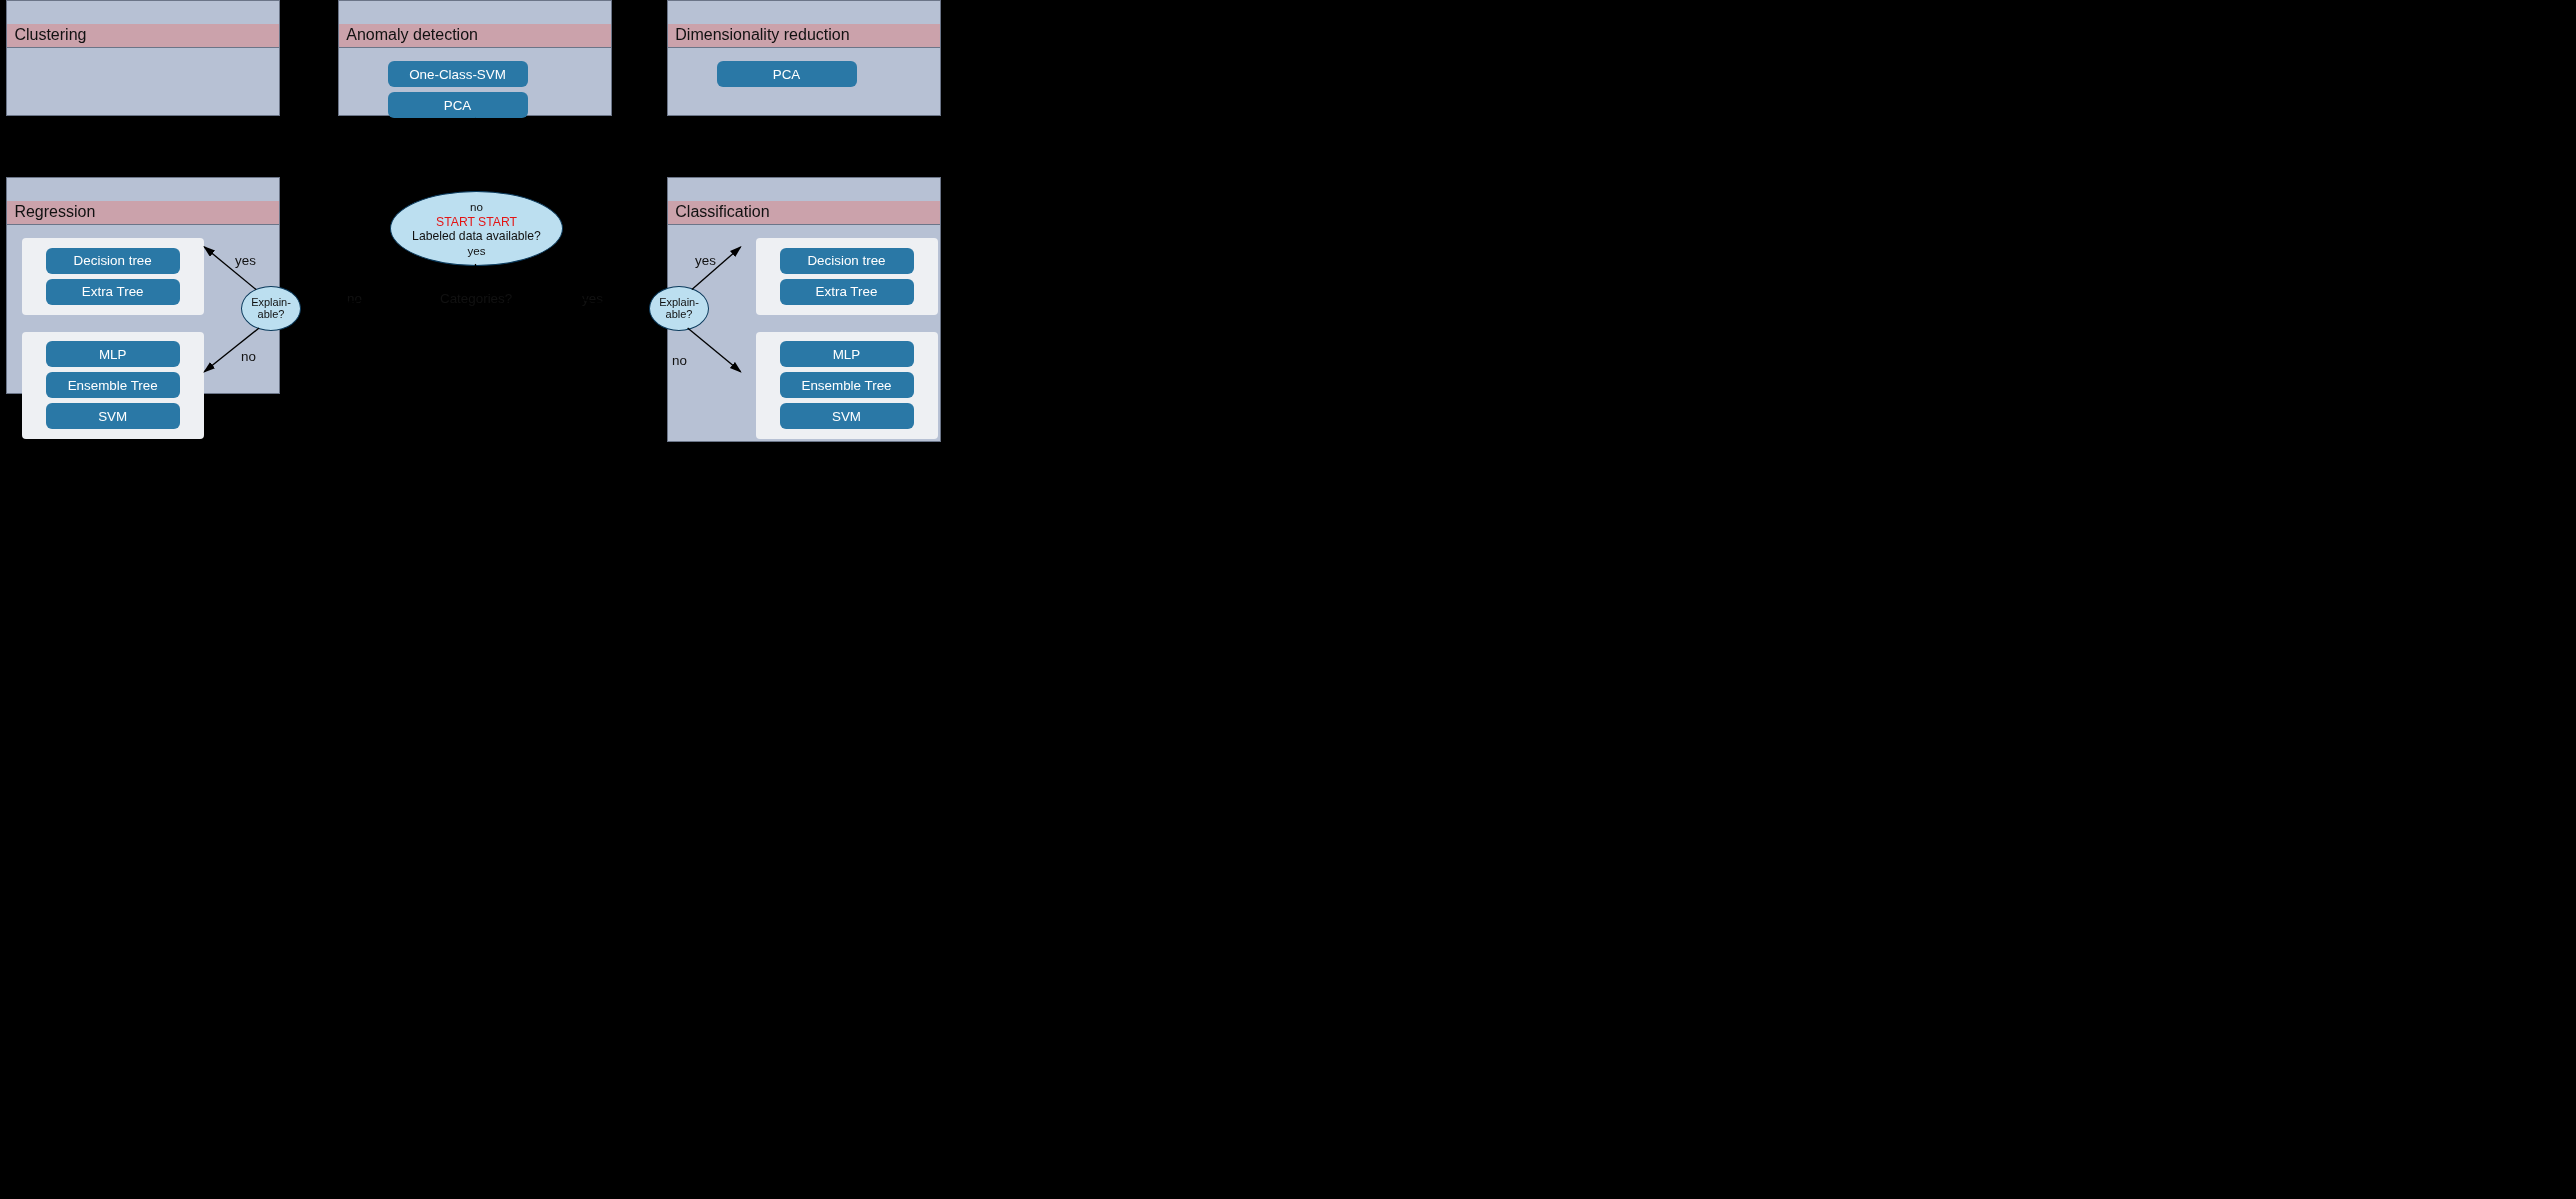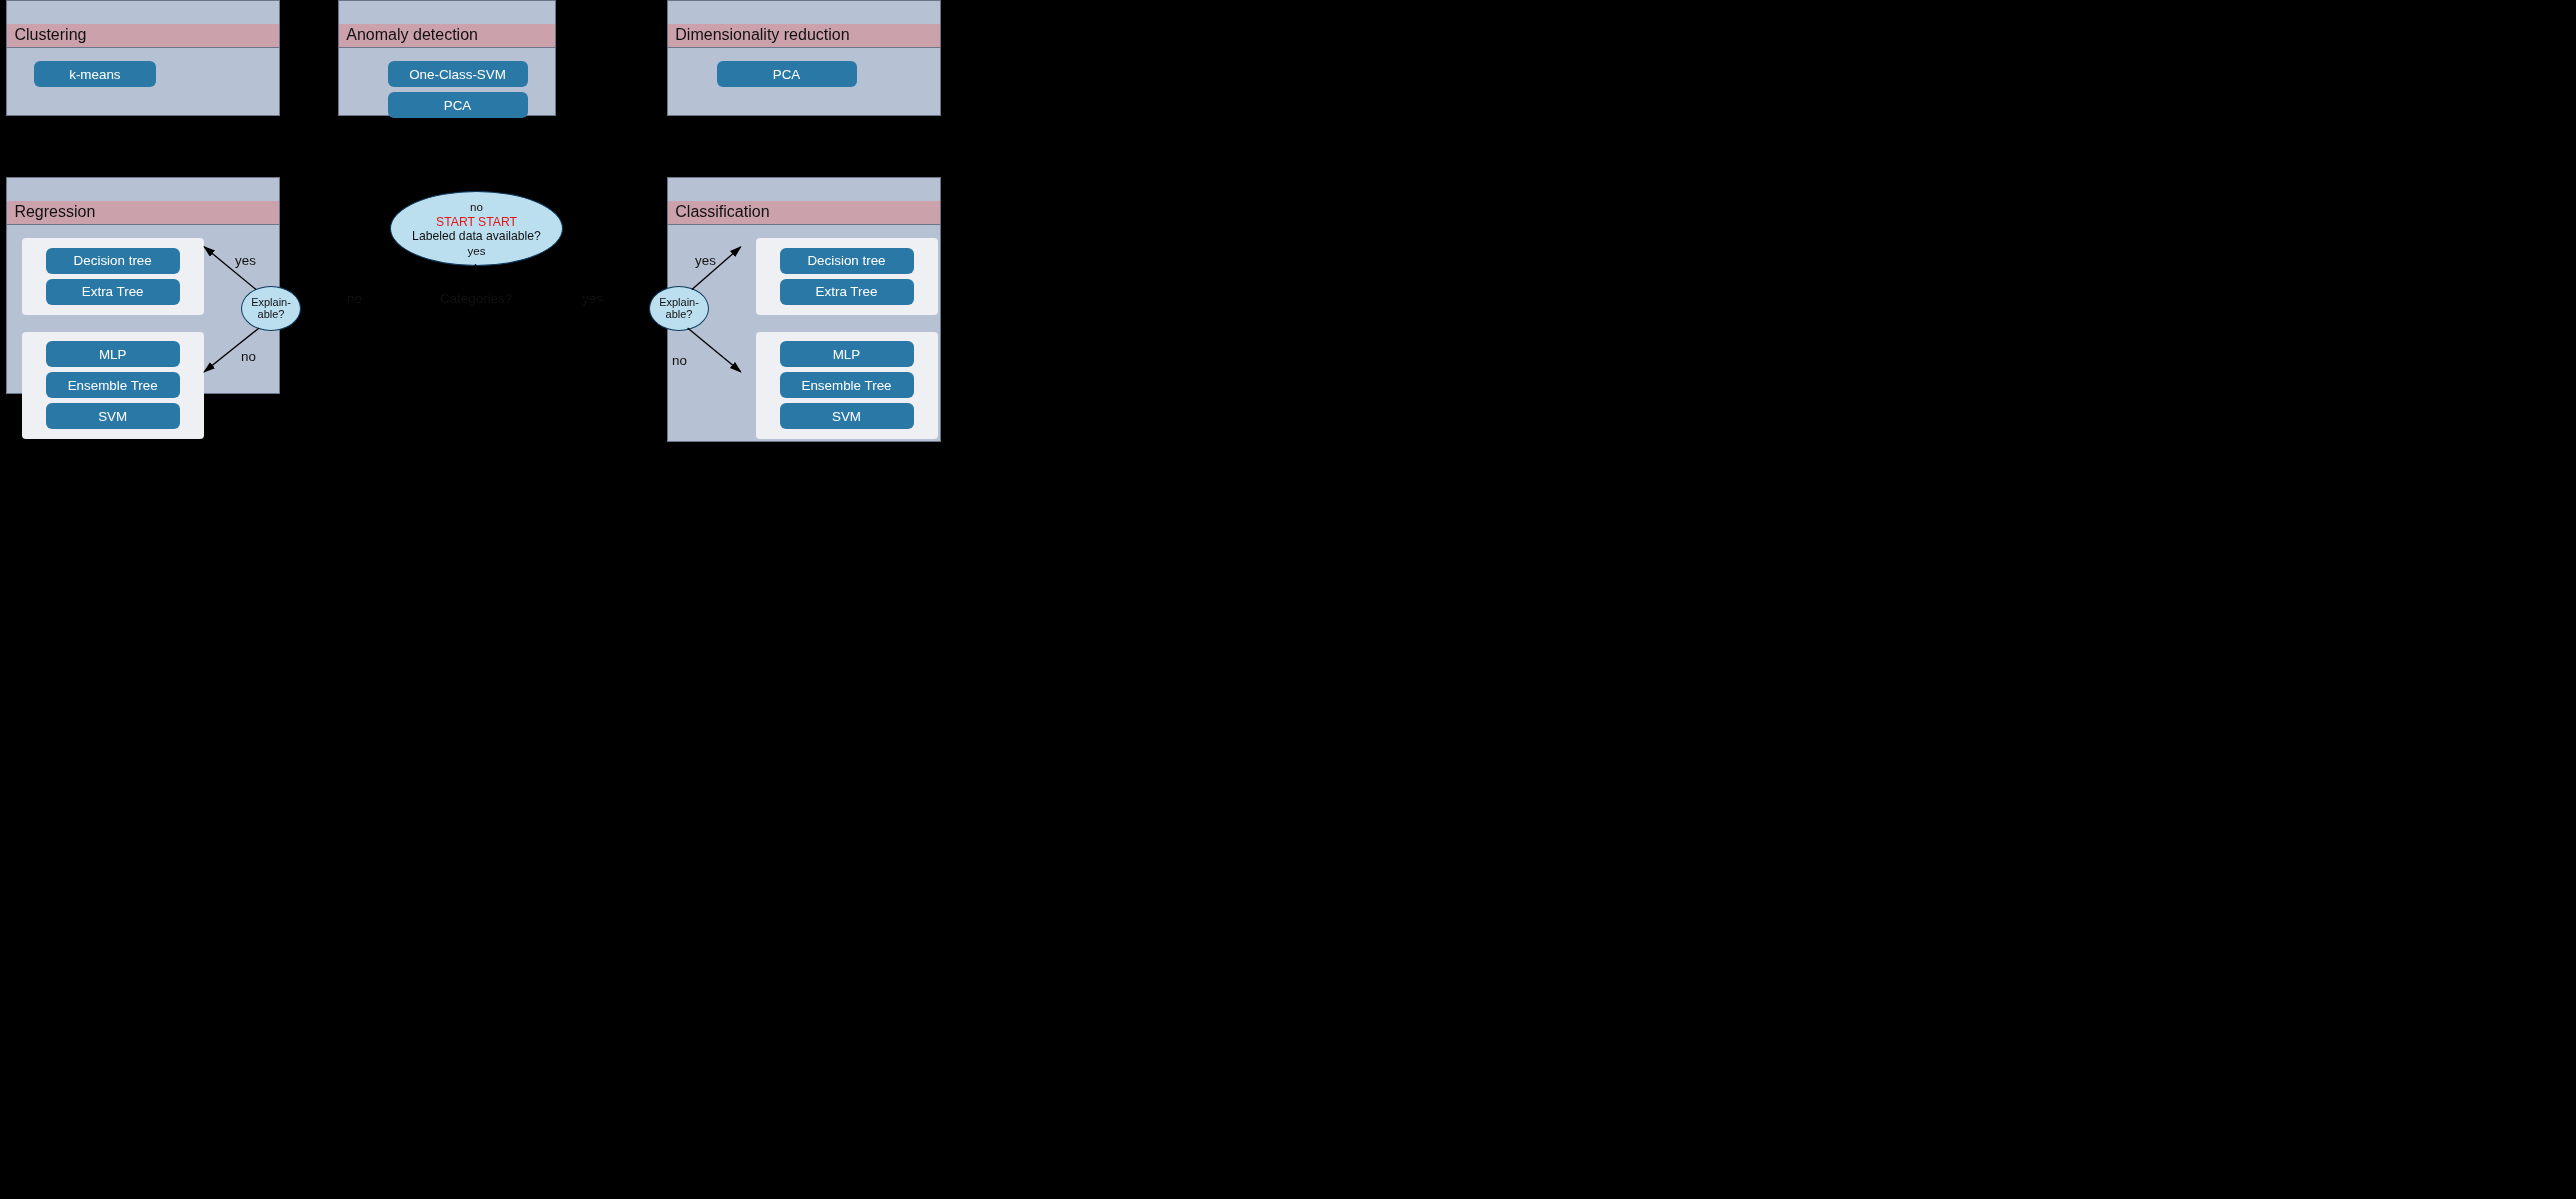--- a/index.html
+++ b/index.html
@@ -86,26 +86,23 @@
     fill: #000;
   }
 </style>
 </head>
 <body>
 
 <div class="canvas">
 
   <div class="panel" style="left:6.1px; top:0px; width:274px; height:116px;">
     <div class="panel-header">Clustering</div>
-    <div class="panel-body">
-      <div class="algo w200">k-means</div>
-    </div>
   </div>
 
-  <div class="panel" style="left:338px; top:0px; width:218px; height:116px;">
+  <div class="panel" style="left:338px; top:0px; width:274px; height:116px;">
     <div class="panel-header">Anomaly detection</div>
     <div class="panel-body" style="text-align:center;">
       <div class="algo w230">One-Class-SVM</div>
       <div class="algo w230">PCA</div>
     </div>
   </div>
 
   <div class="panel" style="left:667px; top:0px; width:274px; height:116px;">
     <div class="panel-header">Dimensionality reduction</div>
     <div class="panel-body" style="text-align:center;">

